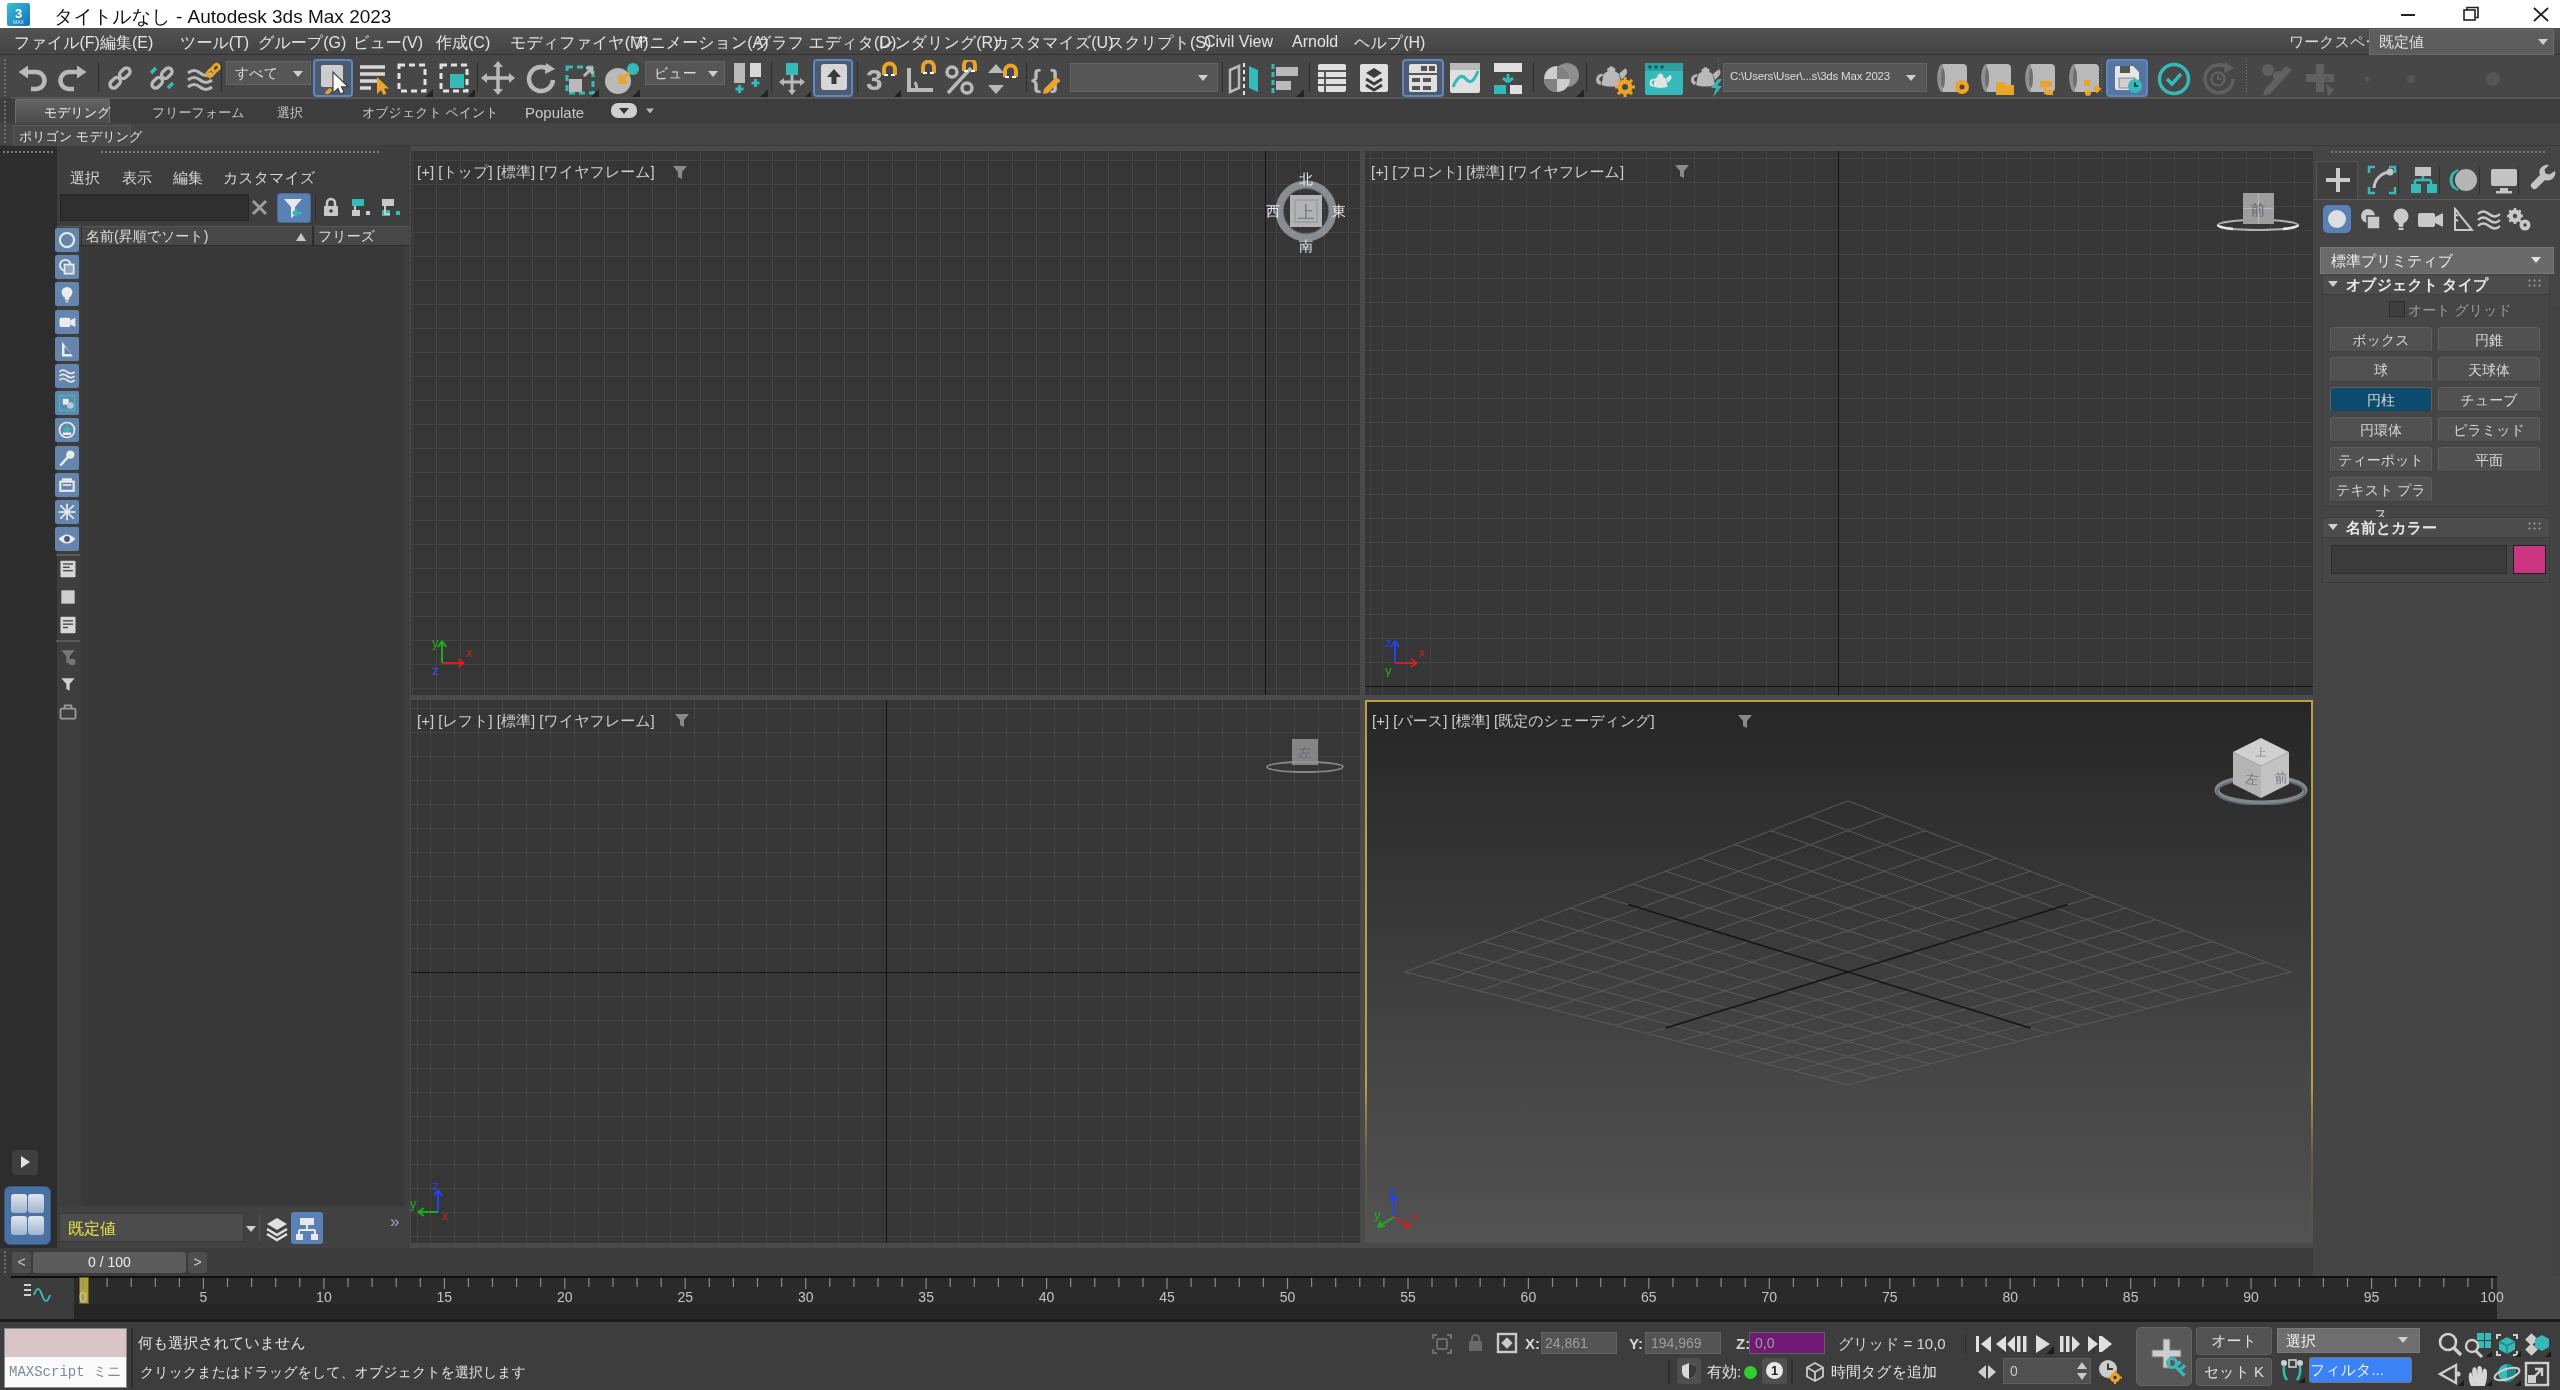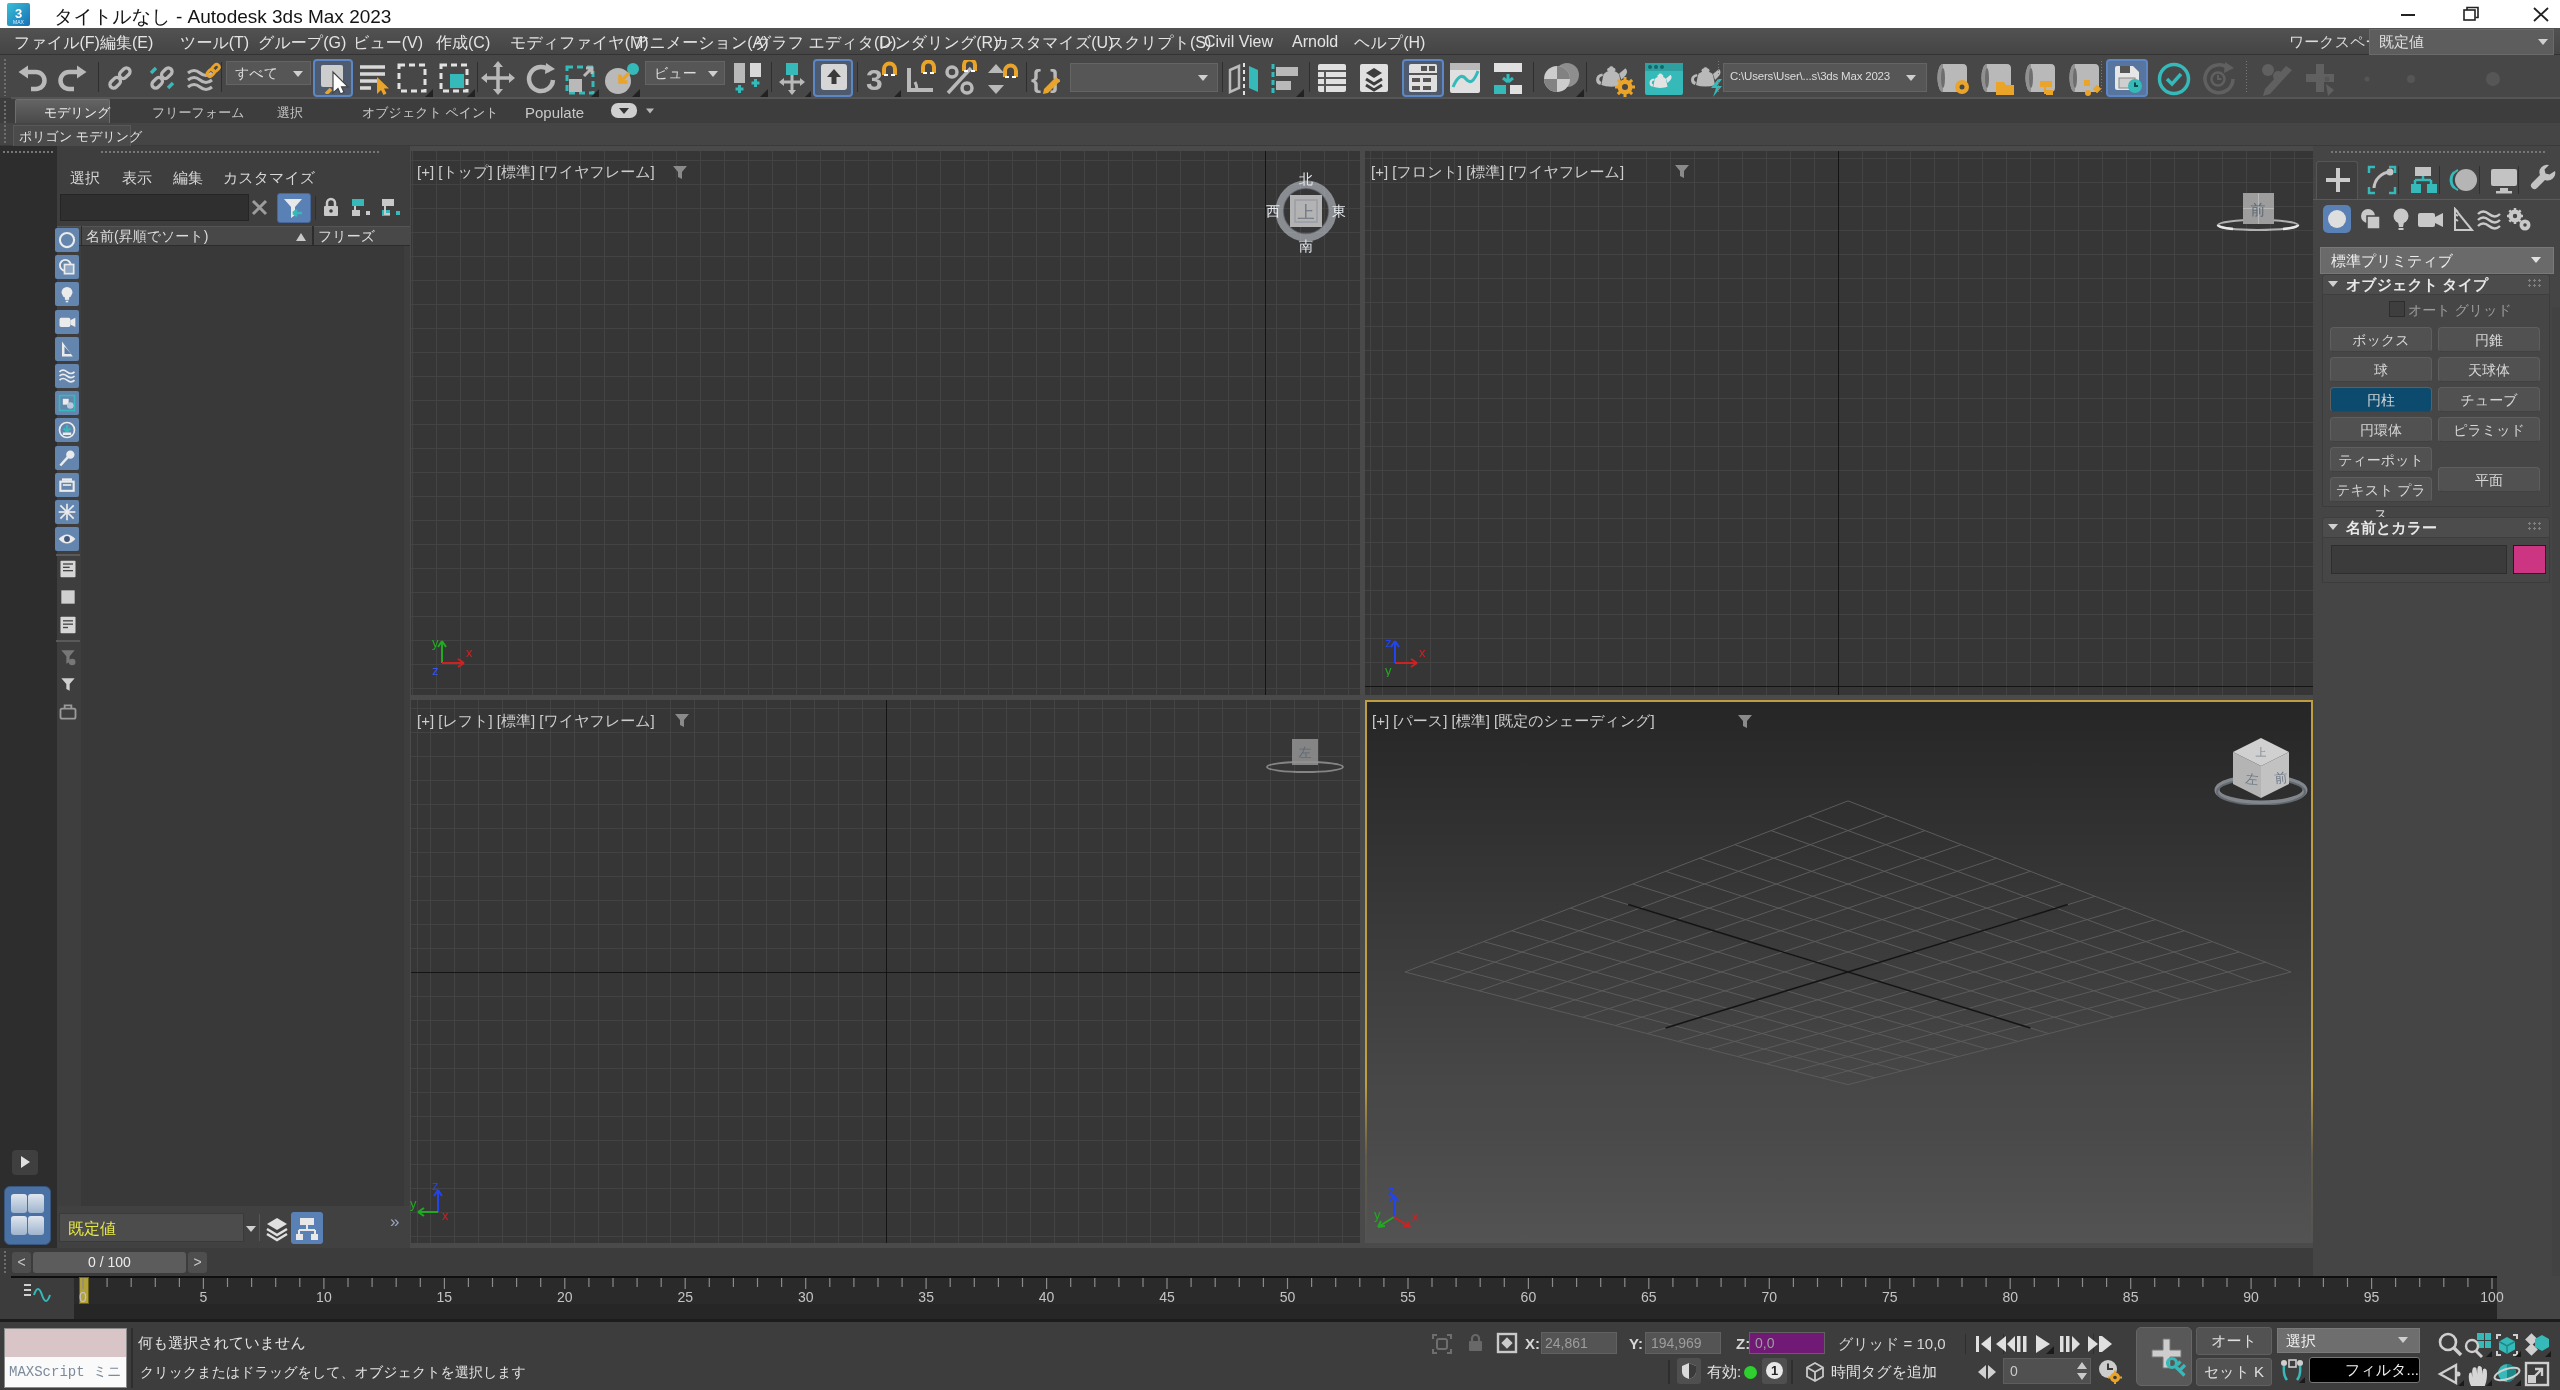--- a/index.html
+++ b/index.html
@@ -826,21 +826,21 @@
 <div style="position:absolute;left:2408px;top:302px;font-size:14px;color:#9b9b9b;white-space:nowrap;">オート グリッド</div>
 <div style="position:absolute;left:2330px;top:327px;width:102px;height:25px;background:#515151;border:1px solid #5f5f5f;border-bottom-color:#414141;border-radius:4px;color:#d6d6d6;font-size:14px;text-align:center;line-height:24px">ボックス</div>
 <div style="position:absolute;left:2438px;top:327px;width:102px;height:25px;background:#515151;border:1px solid #5f5f5f;border-bottom-color:#414141;border-radius:4px;color:#d6d6d6;font-size:14px;text-align:center;line-height:24px">円錐</div>
 <div style="position:absolute;left:2330px;top:357px;width:102px;height:25px;background:#515151;border:1px solid #5f5f5f;border-bottom-color:#414141;border-radius:4px;color:#d6d6d6;font-size:14px;text-align:center;line-height:24px">球</div>
 <div style="position:absolute;left:2438px;top:357px;width:102px;height:25px;background:#515151;border:1px solid #5f5f5f;border-bottom-color:#414141;border-radius:4px;color:#d6d6d6;font-size:14px;text-align:center;line-height:24px">天球体</div>
 <div style="position:absolute;left:2330px;top:387px;width:102px;height:25px;background:#0c4a6e;border:1px solid #5f5f5f;border-bottom-color:#414141;border-radius:4px;color:#d6d6d6;font-size:14px;text-align:center;line-height:24px">円柱</div>
 <div style="position:absolute;left:2438px;top:387px;width:102px;height:25px;background:#515151;border:1px solid #5f5f5f;border-bottom-color:#414141;border-radius:4px;color:#d6d6d6;font-size:14px;text-align:center;line-height:24px">チューブ</div>
 <div style="position:absolute;left:2330px;top:417px;width:102px;height:25px;background:#515151;border:1px solid #5f5f5f;border-bottom-color:#414141;border-radius:4px;color:#d6d6d6;font-size:14px;text-align:center;line-height:24px">円環体</div>
 <div style="position:absolute;left:2438px;top:417px;width:102px;height:25px;background:#515151;border:1px solid #5f5f5f;border-bottom-color:#414141;border-radius:4px;color:#d6d6d6;font-size:14px;text-align:center;line-height:24px">ピラミッド</div>
 <div style="position:absolute;left:2330px;top:447px;width:102px;height:25px;background:#515151;border:1px solid #5f5f5f;border-bottom-color:#414141;border-radius:4px;color:#d6d6d6;font-size:14px;text-align:center;line-height:24px">ティーポット</div>
-<div style="position:absolute;left:2438px;top:467px;width:102px;height:25px;background:#515151;border:1px solid #5f5f5f;border-bottom-color:#414141;border-radius:4px;color:#d6d6d6;font-size:14px;text-align:center;line-height:24px">平面</div>
+<div style="position:absolute;left:2438px;top:447px;width:102px;height:25px;background:#515151;border:1px solid #5f5f5f;border-bottom-color:#414141;border-radius:4px;color:#d6d6d6;font-size:14px;text-align:center;line-height:24px">平面</div>
 <div style="position:absolute;left:2330px;top:477px;width:102px;height:25px;background:#515151;border:1px solid #5f5f5f;border-bottom-color:#414141;border-radius:4px;color:#d6d6d6;font-size:14px;text-align:center;line-height:24px">テキスト プラス</div>
 <div style="position:absolute;left:2322px;top:517px;width:228px;height:21px;background:#4c4c4c;border:1px solid #3e3e3e;border-radius:3px 3px 0 0"></div>
 <svg style="position:absolute;left:2327px;top:522px;" width="12" height="10" viewBox="0 0 12 10">
     <path d="M1 2 l5 6 5 -6 z" fill="#d0d0d0"></path>
   </svg>
 <div style="position:absolute;left:2346px;top:519px;font-size:15px;color:#e8e8e8;white-space:nowrap;font-weight:bold">名前とカラー</div>
 <div style="position:absolute;left:2527px;top:521px;width:14px;height:10px;background-image:radial-gradient(circle,#808080 1px,transparent 1.3px);background-size:5px 5px"></div>
 <div style="position:absolute;left:2322px;top:538px;width:228px;height:45px;background:#464646;border:1px solid #3c3c3c;border-top:none"></div>
 <div style="position:absolute;left:2331px;top:545px;width:176px;height:29px;background:#3b3b3b;border:1px solid #2e2e2e"></div>
 <div style="position:absolute;left:2513px;top:545px;width:33px;height:29px;background:#cb3582;border:1px solid #1e1e1e"></div>
@@ -1094,21 +1094,21 @@
     <span style="font-size:15px;color:#f0f0f0;padding-left:8px;line-height:23px;display:block">選択</span>
   </div>
 <div class="caret" style="left:2398px;top:1337px"></div>
 <svg style="position:absolute;left:2279px;top:1357px;" width="26" height="28" viewBox="0 0 26 28">
     <circle cx="5" cy="6" r="3" fill="#cfcfcf"></circle>
     <circle cx="21" cy="6" r="3" fill="#cfcfcf"></circle>
     <rect x="10" y="3" width="7" height="7" fill="none" stroke="#cfcfcf" stroke-width="1.6"></rect>
     <path d="M5 9 q-1 9 3 14 M21 9 q1 9 -3 14" fill="none" stroke="#35b9b9" stroke-width="2.5"></path>
     <path d="M20 26 l6 0 0 -6 z" fill="#1a1a1a"></path>
   </svg>
-<div style="position:absolute;left:2309px;top:1357px;width:111px;height:26px;background:#000000;border-radius:3px;border:1px solid #777;color:#f0f0f0;font-size:15px;text-align:right;line-height:24px">フィルタ...</div>
+<div style="position:absolute;left:2309px;top:1357px;width:103px;height:26px;background:#3b82f6;border-radius:3px;border:1px solid #777;color:#f0f0f0;font-size:15px;text-align:left;line-height:24px">フィルタ...</div>
 <svg style="position:absolute;left:2436px;top:1331px;" width="28" height="28" viewBox="0 0 28 28">
     <circle cx="12" cy="11" r="8" fill="none" stroke="#cfcfcf" stroke-width="2.6"></circle>
     <path d="M18 17 l7 7" stroke="#cfcfcf" stroke-width="3.5"></path>
   </svg>
 <svg style="position:absolute;left:2464px;top:1331px;" width="28" height="28" viewBox="0 0 28 28">
     <g fill="#35b9b9">
       <rect x="13" y="2" width="7" height="7"></rect>
       <rect x="21" y="2" width="6" height="7"></rect>
       <rect x="13" y="10" width="7" height="7"></rect>
       <rect x="21" y="10" width="6" height="7"></rect>

